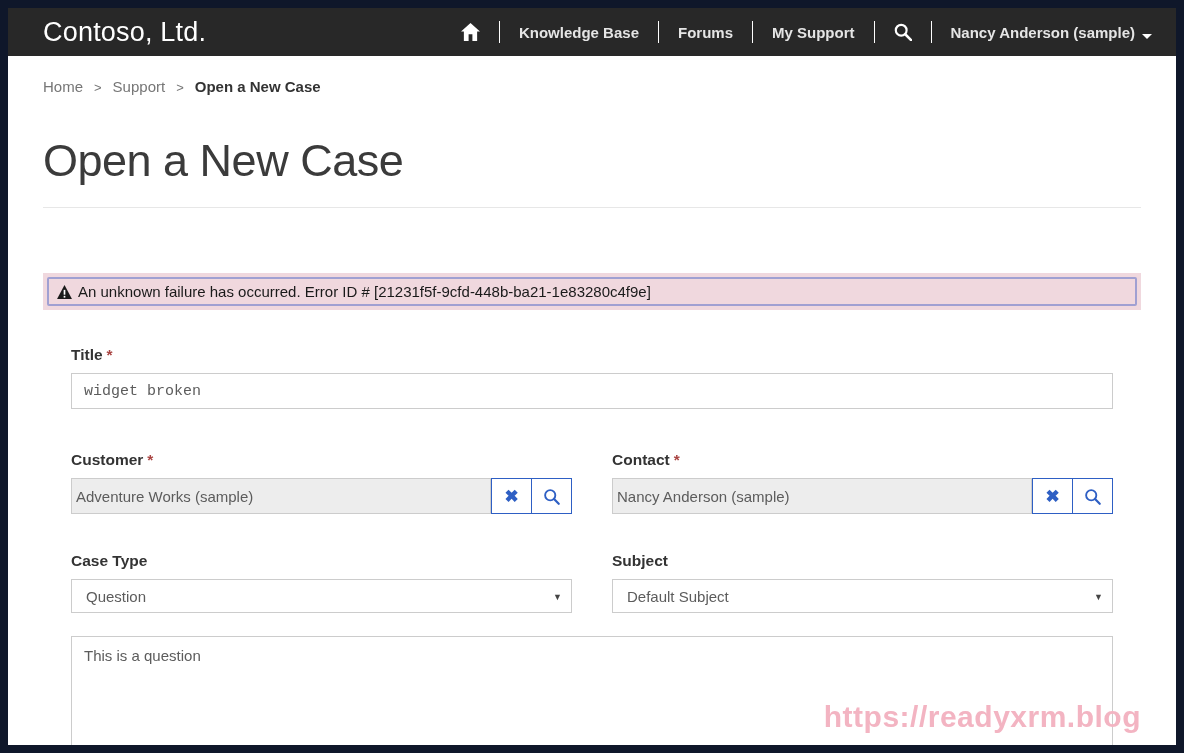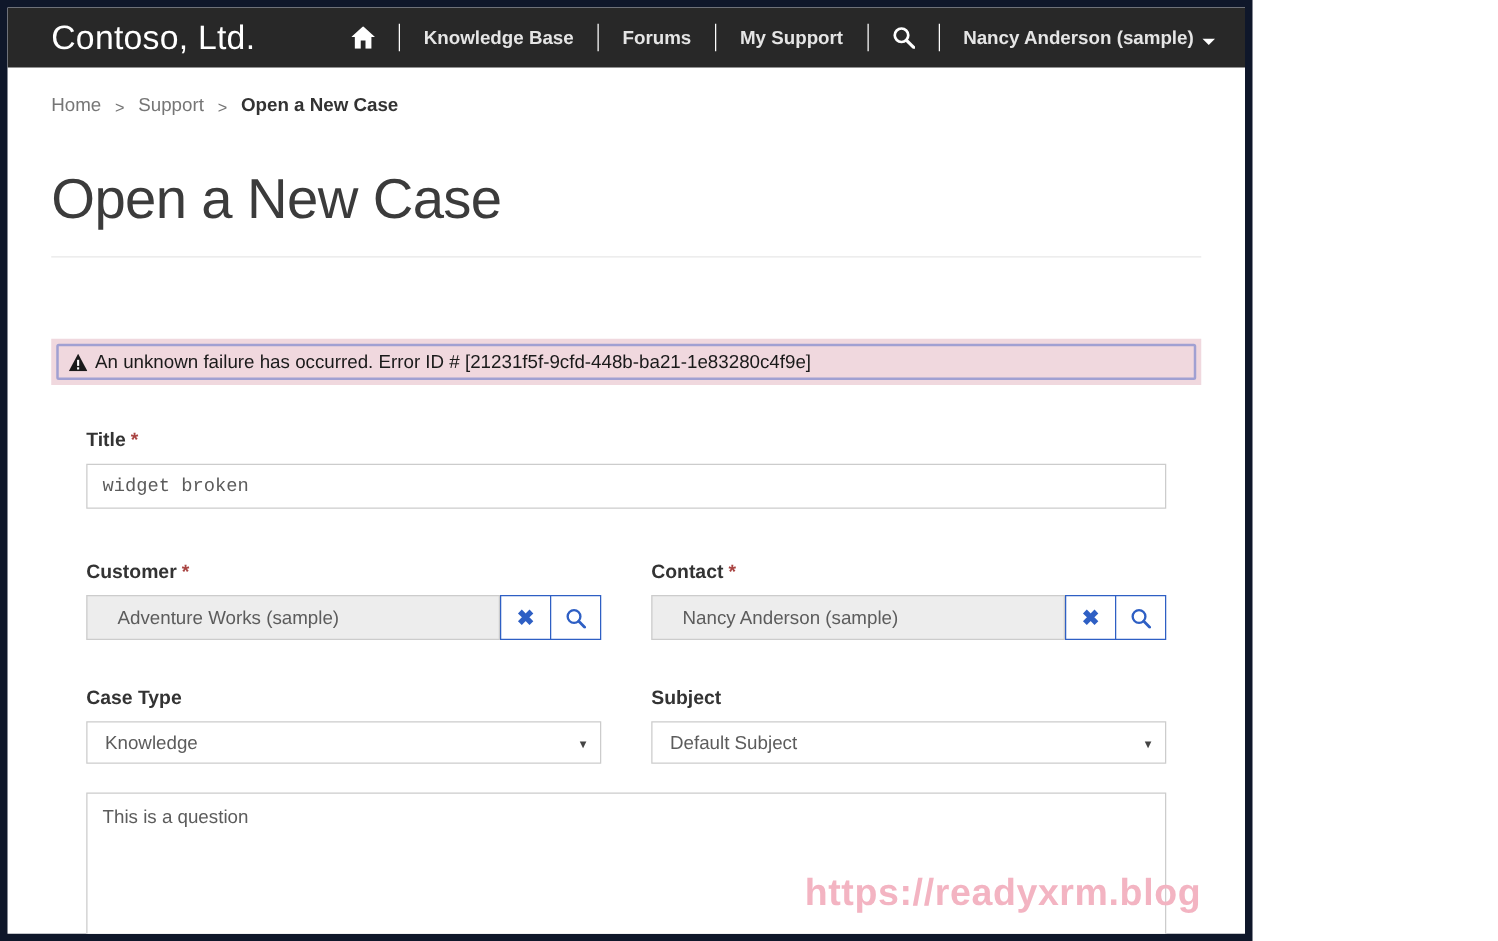--- a/index.html
+++ b/index.html
@@ -1,21 +1,21 @@
 <!DOCTYPE html>
 <html><head>
 <meta charset="utf-8">
 <style>
   * { margin:0; padding:0; box-sizing:border-box; }
   html,body { background:#fff; }
   body { font-family:"Liberation Sans", sans-serif; }
 
   .window {
-    position:relative; width:1002px; height:753px;
-    border:6px solid #0f172a; background:#fff; overflow:hidden;
+    position:relative; width:1184px; height:753px;
+    border:8px solid #0f172a; background:#fff; overflow:hidden;
   }
 
   
   .navbar {
     height:48px; background:#282828; display:flex; align-items:center;
     padding:0 24px 0 35px; color:#fff;
   }
   .brand { font-size:27px; font-weight:300; color:#fff; letter-spacing:0.2px; cursor:pointer; }
   .nav-right { margin-left:auto; display:flex; align-items:center; font-size:15px; font-weight:bold; }
   .nav-link { color:#e5e5e5; cursor:pointer; white-space:nowrap; }
@@ -59,21 +59,21 @@
   }
 
   .row2 { display:grid; grid-template-columns:1fr 1fr; column-gap:57px;gap:40px; }
   .mt-row1 { margin-top:42px; }
   .mt-row2 { margin-top:38px; }
   .mt-row3 { margin-top:23px; }
 
   .lookup { display:flex; }
   .lookup-value {
     flex:1; height:36px; background:#ededed; border:1px solid #ccc;
-    display:flex; align-items:center; padding:0 24px; font-size:15px; color:#5c5c5c;
+    display:flex; align-items:center; padding:0 4px; font-size:15px; color:#5c5c5c;
   }
   .lookup-btn {
     width:41px; height:36px; background:#fff; border:1px solid #2e5fc4;
     display:flex; align-items:center; justify-content:center; cursor:pointer;
     color:#2e5fc4; padding:0;
   }
   .lookup-btn + .lookup-btn { margin-left:-1px; }
   .x-glyph { font-size:17px; font-weight:bold; line-height:1; color:#2e5fc4; }
 
   .select {
@@ -193,21 +193,21 @@
             </svg>
           </button>
         </div>
       </div>
     </div>
 
     <div class="row2 mt-row2">
       <div>
         <div class="field-label">Case Type</div>
         <div class="select">
-          <span>Knowledge</span>
+          <span>Question</span>
           <span class="select-caret">▼</span>
         </div>
       </div>
       <div>
         <div class="field-label">Subject</div>
         <div class="select">
           <span>Default Subject</span>
           <span class="select-caret">▼</span>
         </div>
       </div>

